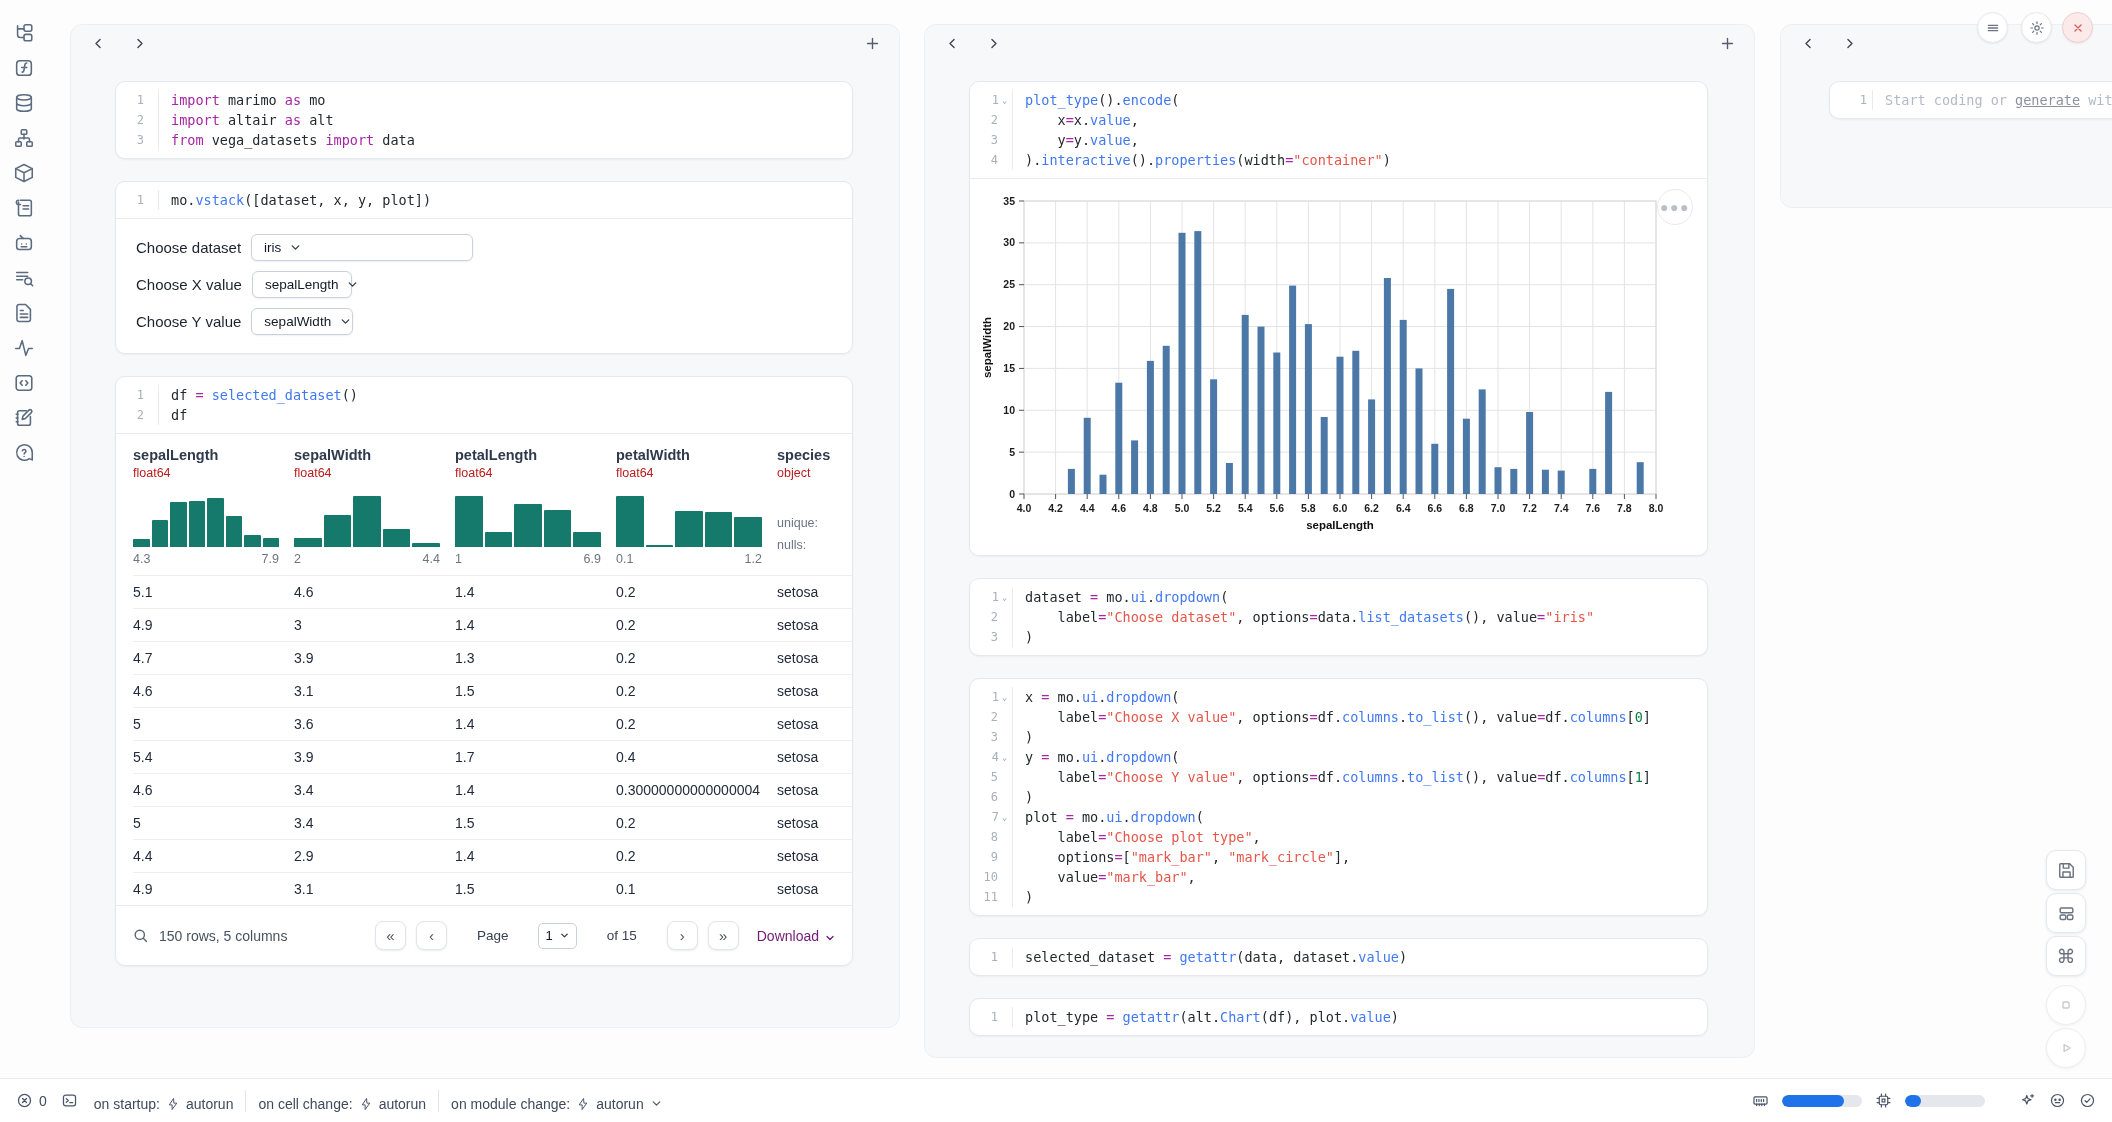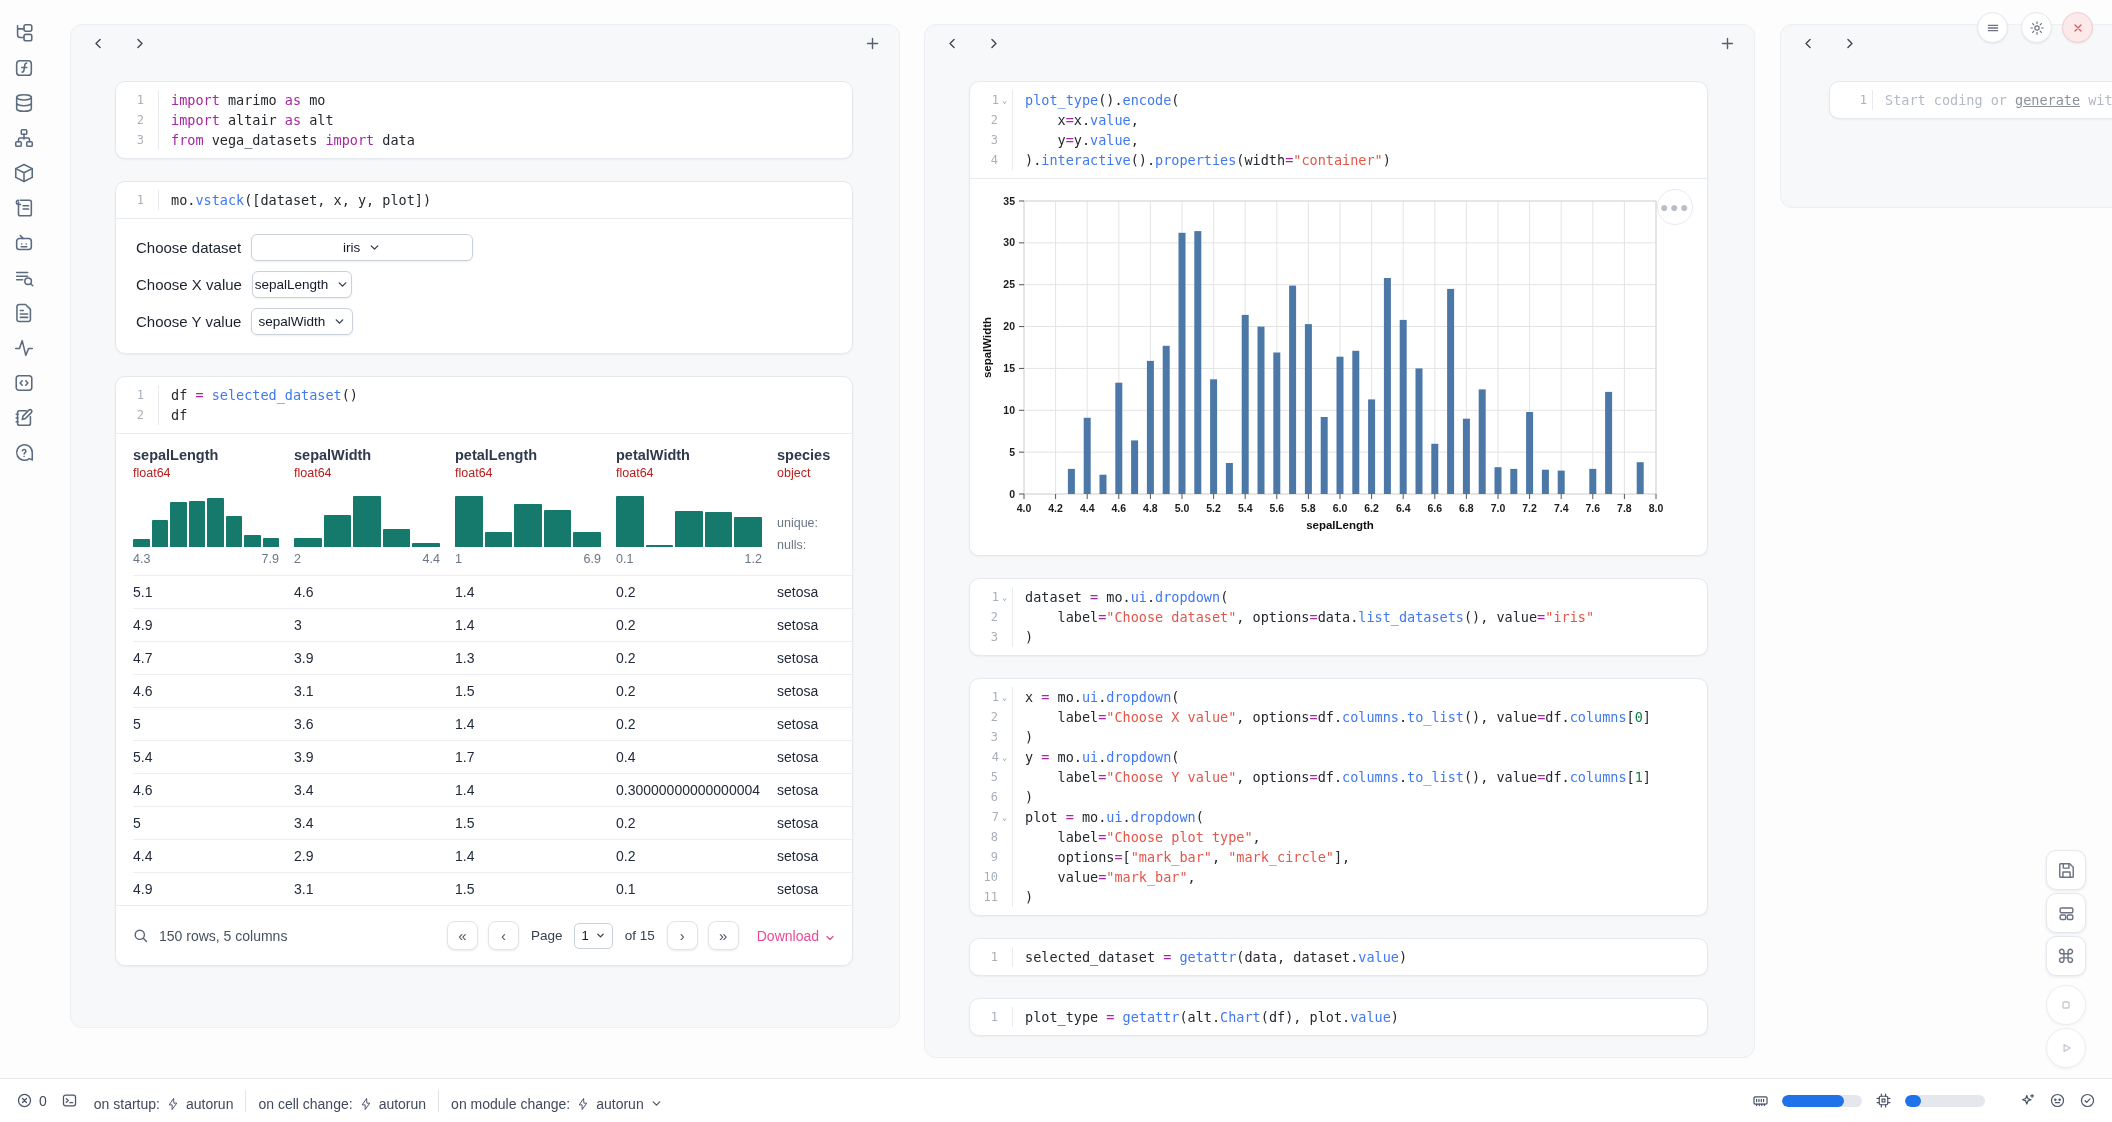--- a/index.html
+++ b/index.html
@@ -34,21 +34,21 @@
   .fold{color:#9aa3ae;font-size:8.5px;margin-left:3px;font-style:normal}
   .nofold{width:9px;display:inline-block}
   .cd{border-left:1px solid #e8ebef;padding-left:12px;white-space:pre;color:#24292e}
   .tk-k{color:#a626a4}.tk-f{color:#4078f2}.tk-s{color:#e45649}.tk-n{color:#0b8043}.tk-p{color:#24292e}
 
   
   .output{border-top:1px solid #e8ebef;padding:15px 20px 16px}
   .ctrl-row{display:flex;align-items:center;margin-bottom:10px;font-size:15px;color:#1c2330}
   .ctrl-row:last-child{margin-bottom:2px}
   .ctrl-row label{margin-right:10px}
-  .sel{display:inline-flex;align-items:center;justify-content:center;height:27px;border:1px solid #c9d2dc;border-radius:6px;background:#fff;box-shadow:0 1px 2px rgba(20,28,40,.07);padding:0 12px;font-size:13.5px;color:#111827;gap:8px;cursor:pointer}
+  .sel{display:inline-flex;align-items:center;justify-content:flex-start;height:27px;border:1px solid #c9d2dc;border-radius:6px;background:#fff;box-shadow:0 1px 2px rgba(20,28,40,.07);padding:0 12px;font-size:13.5px;color:#111827;gap:8px;cursor:pointer}
   .sel svg{width:13px;height:13px;color:#374151;flex:none}
   .ctrl-row:nth-child(1) .sel{width:222px}
   .ctrl-row:nth-child(2) .sel{width:100px}
   .ctrl-row:nth-child(3) .sel{width:102px}
   .ctrl-row:nth-child(4) .sel{width:100px}
 
   
   .table-zone{border-top:1px solid #e8ebef}
   .table-wrap{overflow:hidden;padding:4px 0 0 17px}
   .t-head{display:flex}
@@ -59,24 +59,24 @@
   .hist i{flex:1;display:block;border-radius:1px 1px 0 0}
   .minmax{display:flex;justify-content:space-between;width:146px;font-size:12.5px;color:#6a7686;margin-top:5px;padding-bottom:9px}
   .stats{font-size:12.5px;color:#6a7686;margin-top:32px;line-height:22px;white-space:nowrap}
   .t-row{display:flex;height:33px;align-items:center;border-top:1px solid #eceef2;font-size:14px;color:#222b3a}
   .t-cell{width:161px;flex:none;overflow:hidden;white-space:nowrap}
   .t-foot{border-top:1px solid #e8ebef;height:60px;display:flex;align-items:center;padding:0 16px;gap:10px;font-size:14px;color:#46525f}
   .t-foot .sicon{color:#5b6672;display:flex}
   .t-foot .sicon svg{width:17px;height:17px}
   .spacer{flex:1}
   .pg-btn{width:31px;height:29px;border:1px solid #e1e5ea;border-radius:8px;background:#fff;box-shadow:0 1px 2px rgba(20,28,40,.09);display:flex;align-items:center;justify-content:center;font-size:15px;color:#4b5563;cursor:pointer}
-  .pg-txt{font-size:13.5px;color:#374151;margin:0 2px}
+  .pg-txt{font-size:13.5px;color:#374151;margin:0 20px}
   .pg-sel{height:26px;min-width:38px;border:1px solid #c9d2dc;border-radius:5px;background:#fff;display:inline-flex;align-items:center;gap:6px;padding:0 6px;font-size:13px;color:#111827;cursor:pointer}
   .pg-sel svg{width:11px;height:11px;color:#374151}
-  .download{color:#ec4899;font-size:14px;display:inline-flex;gap:5px;align-items:flex-end;margin-left:8px;cursor:pointer}
+  .download{color:#701a75;font-size:14px;display:inline-flex;gap:5px;align-items:flex-end;margin-left:8px;cursor:pointer}
   .download svg{width:12px;height:12px}
 
   
   .chart-wrap{border-top:1px solid #e8ebef;position:relative;padding:12px 12px 12px 8px;background:#fff}
   .dots-btn{position:absolute;top:10px;right:14px;width:36px;height:36px;border-radius:50%;background:#fff;border:1px solid #e7eaee;color:#b9bfc8;display:flex;align-items:center;justify-content:center;font-size:14px;letter-spacing:1.5px;cursor:pointer}
 
   
   .placeholder .cd{color:#b3bac4}
   .placeholder .gen{text-decoration:underline;color:#8b929d}
 

